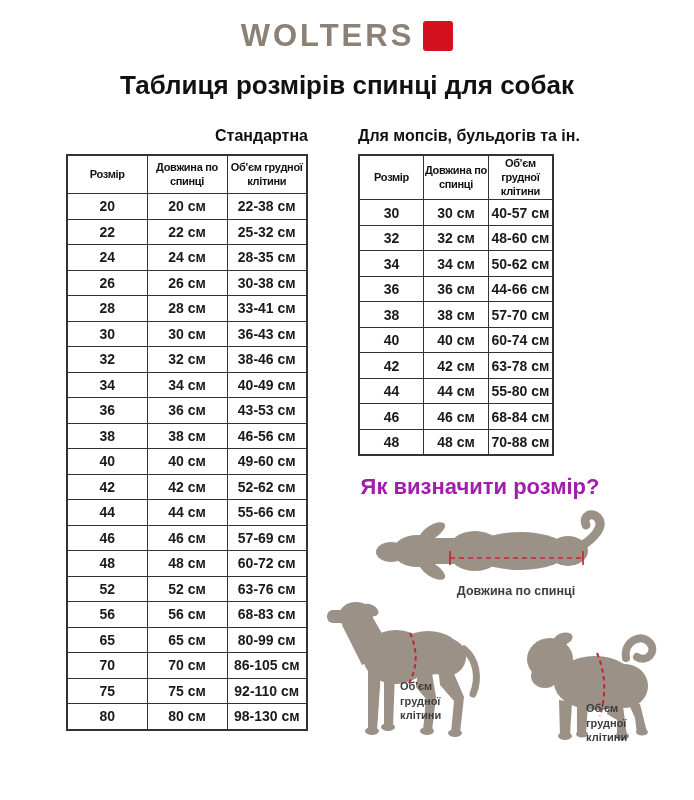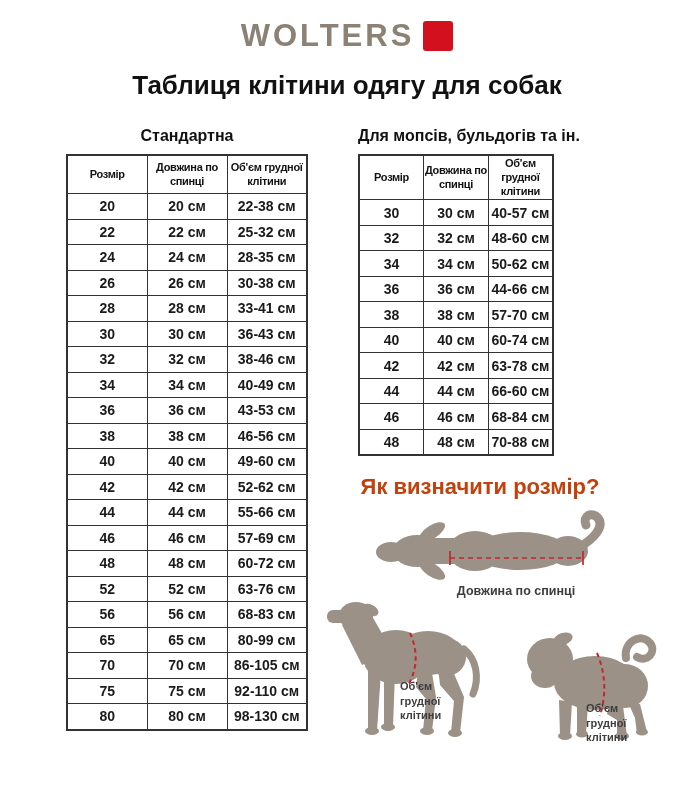--- a/index.html
+++ b/index.html
@@ -22,42 +22,42 @@
   .main-title {
     position:absolute; top:70px; left:0; width:100%;
     text-align:center; font-size:26px; font-weight:bold; color:#111;
     white-space:nowrap;
   }
   
   .table-block { position:absolute; top:122px; }
   .block-left  { left:66px;  width:242px; }
   .block-right { left:358px; width:196px; }
   .table-caption {
-    text-align:center; font-size:16px; font-weight:bold; color:#111;
+    text-align:right; font-size:16px; font-weight:bold; color:#111;
     height:32px; line-height:28px; white-space:nowrap;
   }
   table.size-table {
     border-collapse:collapse; width:100%;
     border:2px solid #333;
     table-layout:fixed;
   }
   table.size-table th {
     border:1.5px solid #333; font-size:11px; font-weight:bold;
     text-align:center; vertical-align:middle; height:35px; padding:1px 0;
     letter-spacing:-0.3px; white-space:pre-line; line-height:1.25; color:#111;
   }
   table.size-table td {
     border:1.5px solid #333; font-size:14px; font-weight:bold;
     text-align:center; vertical-align:middle; height:24.5px; padding:0;
     color:#1a1a1a;
   }
   
   .howto-title {
     position:absolute; left:357px; top:474px; width:246px;
-    text-align:center; font-size:22px; font-weight:bold; color:#c2410c;
+    text-align:center; font-size:22px; font-weight:bold; color:#a21caf;
     white-space:nowrap;
   }
   .diagram-svg { position:absolute; }
   .svg-topdog  { left:372px; top:507px; }
   .svg-bigdog  { left:326px; top:597px; }
   .svg-bulldog { left:523px; top:626px; }
   .measure-label {
     position:absolute; font-weight:bold; color:#3d3d3d;
   }
   .back-length-label {
@@ -70,21 +70,21 @@
 </head>
 <body>
 
 <div class="page">
 
   <div class="logo-row">
     <span class="logo-text">WOLTERS</span>
     <span class="logo-square"></span>
   </div>
 
-  <div class="main-title">Таблиця клітини одягу для собак</div>
+  <div class="main-title">Таблиця розмірів спинці для собак</div>
 
   <div class="table-block block-left">
     <div class="table-caption">Стандартна</div>
     <table class="size-table">
       <thead>
           <tr>
             <th>Розмір</th>
             <th>Довжина по
 спинці</th>
             <th>Об'єм грудної
@@ -245,21 +245,21 @@
             <td>60-74 см</td>
           </tr>
           <tr>
             <td>42</td>
             <td>42 см</td>
             <td>63-78 см</td>
           </tr>
           <tr>
             <td>44</td>
             <td>44 см</td>
-            <td>66-60 см</td>
+            <td>55-80 см</td>
           </tr>
           <tr>
             <td>46</td>
             <td>46 см</td>
             <td>68-84 см</td>
           </tr>
           <tr>
             <td>48</td>
             <td>48 см</td>
             <td>70-88 см</td>

